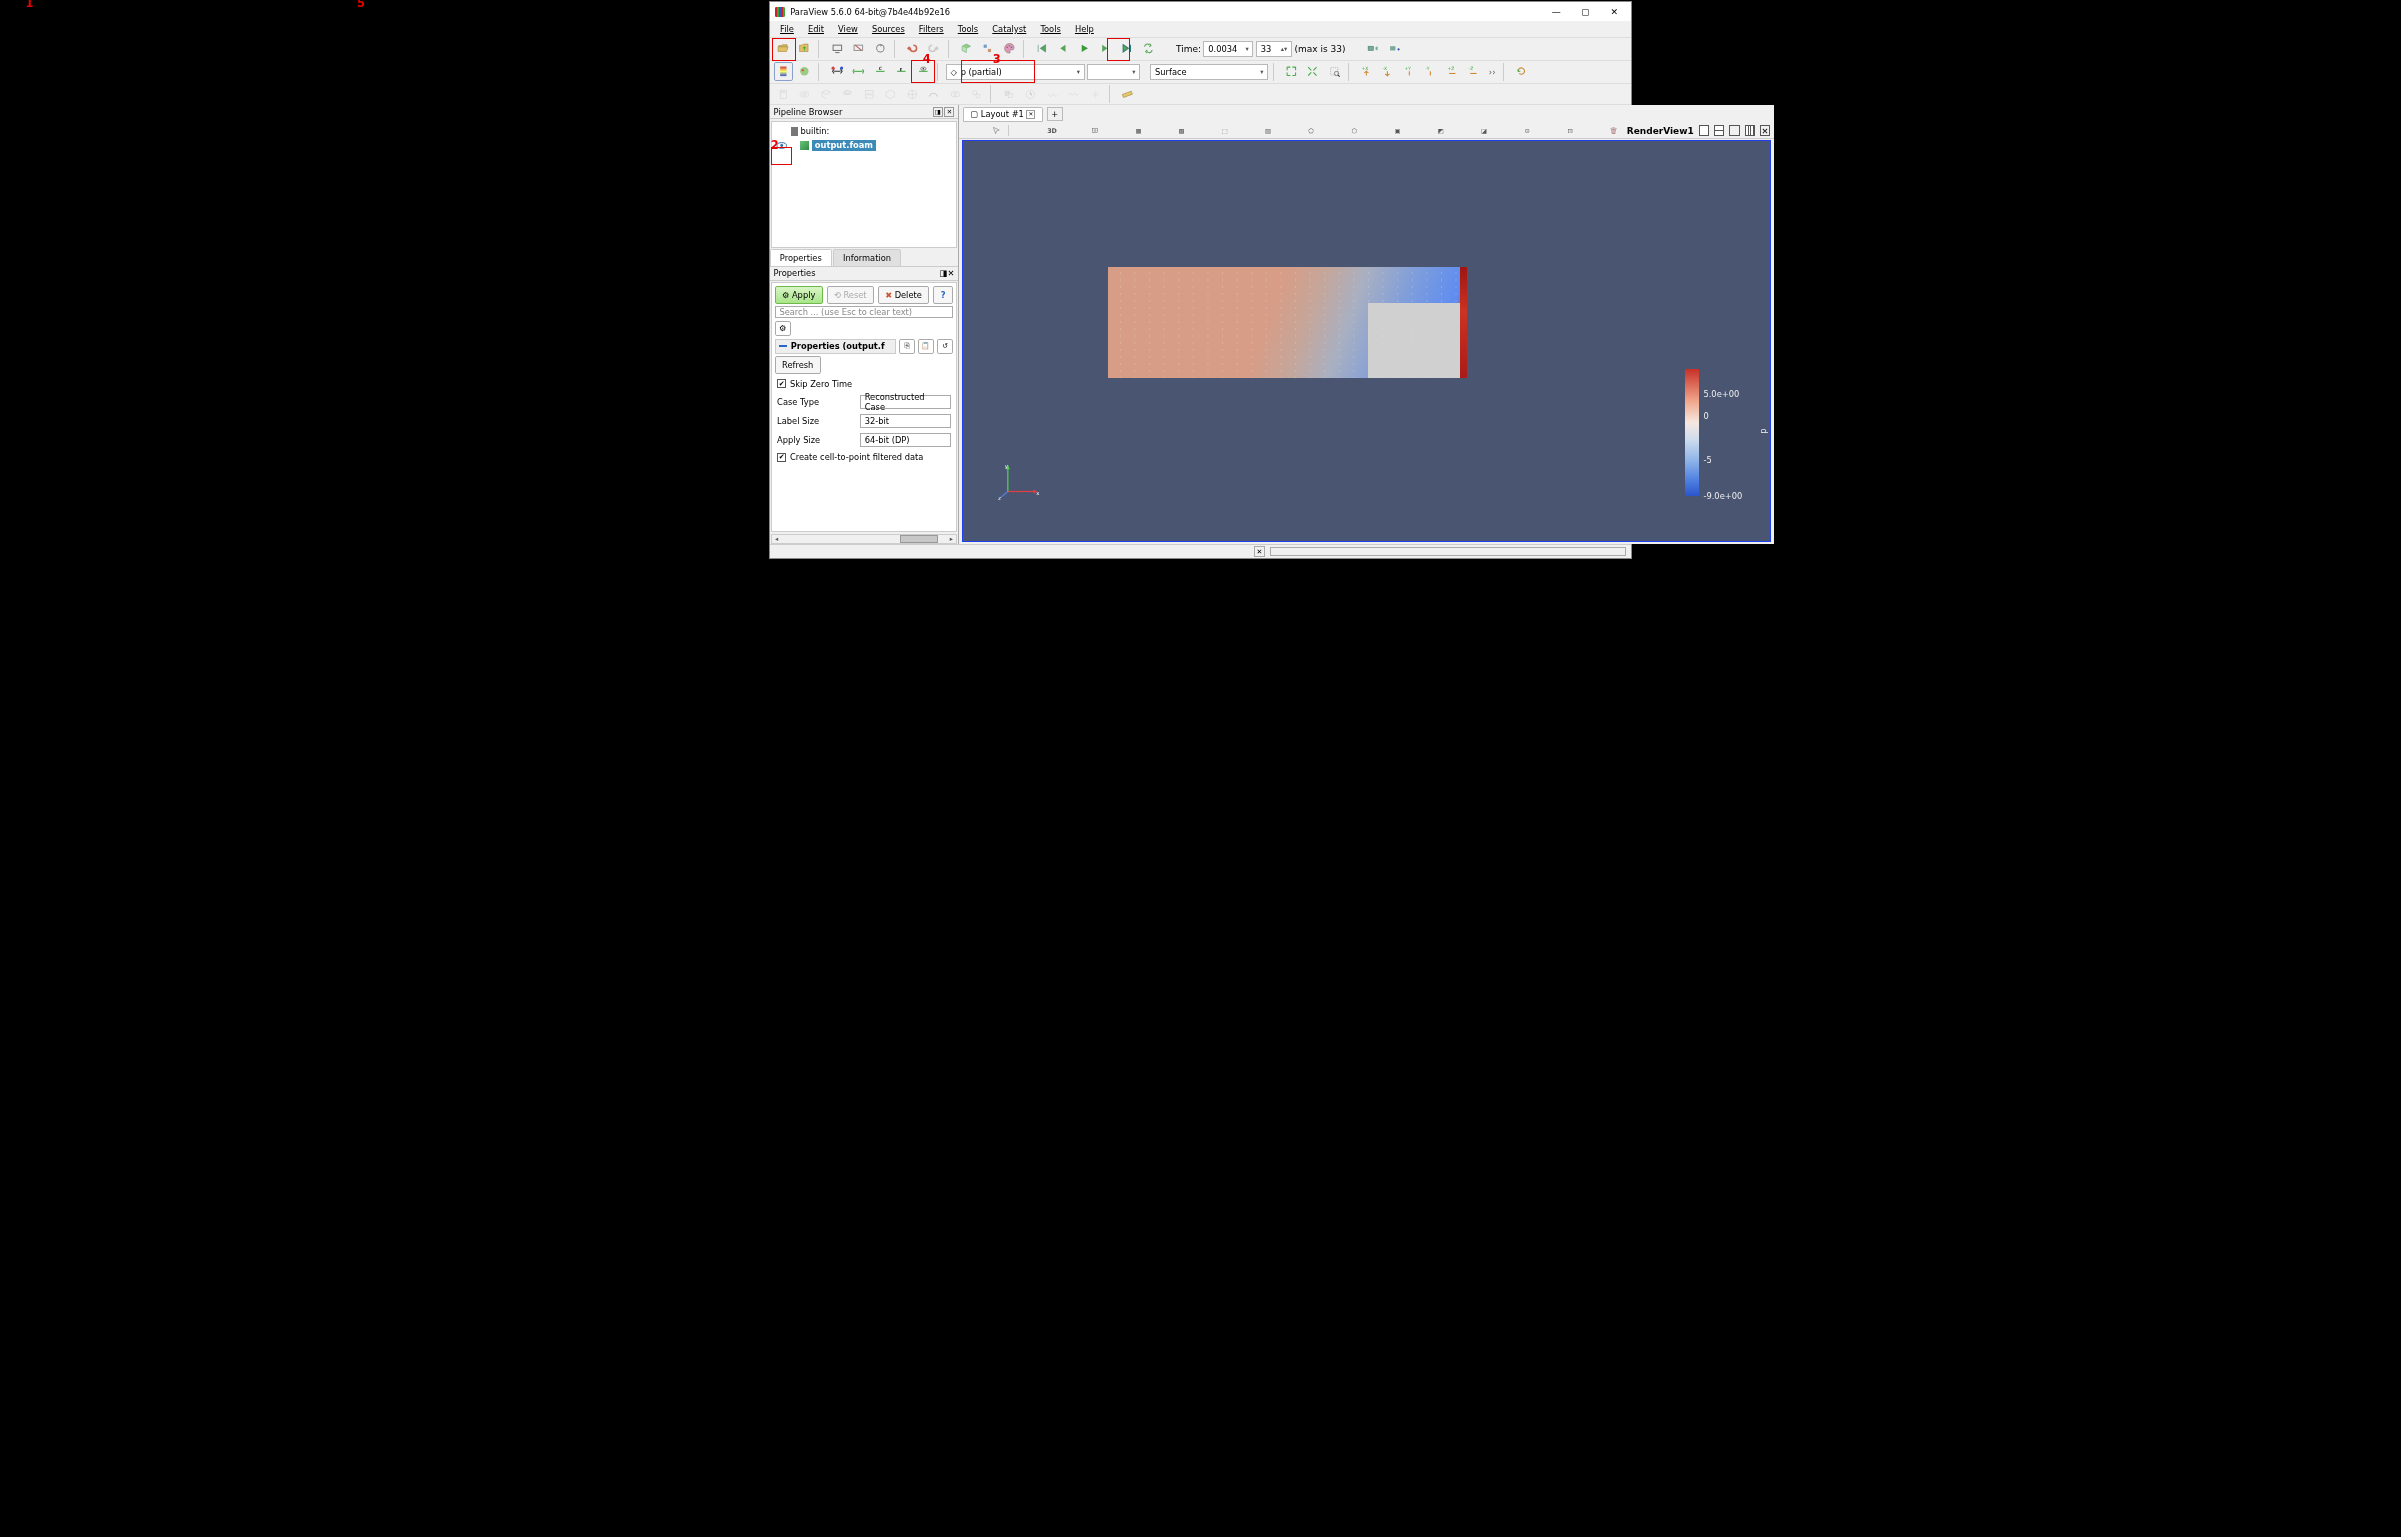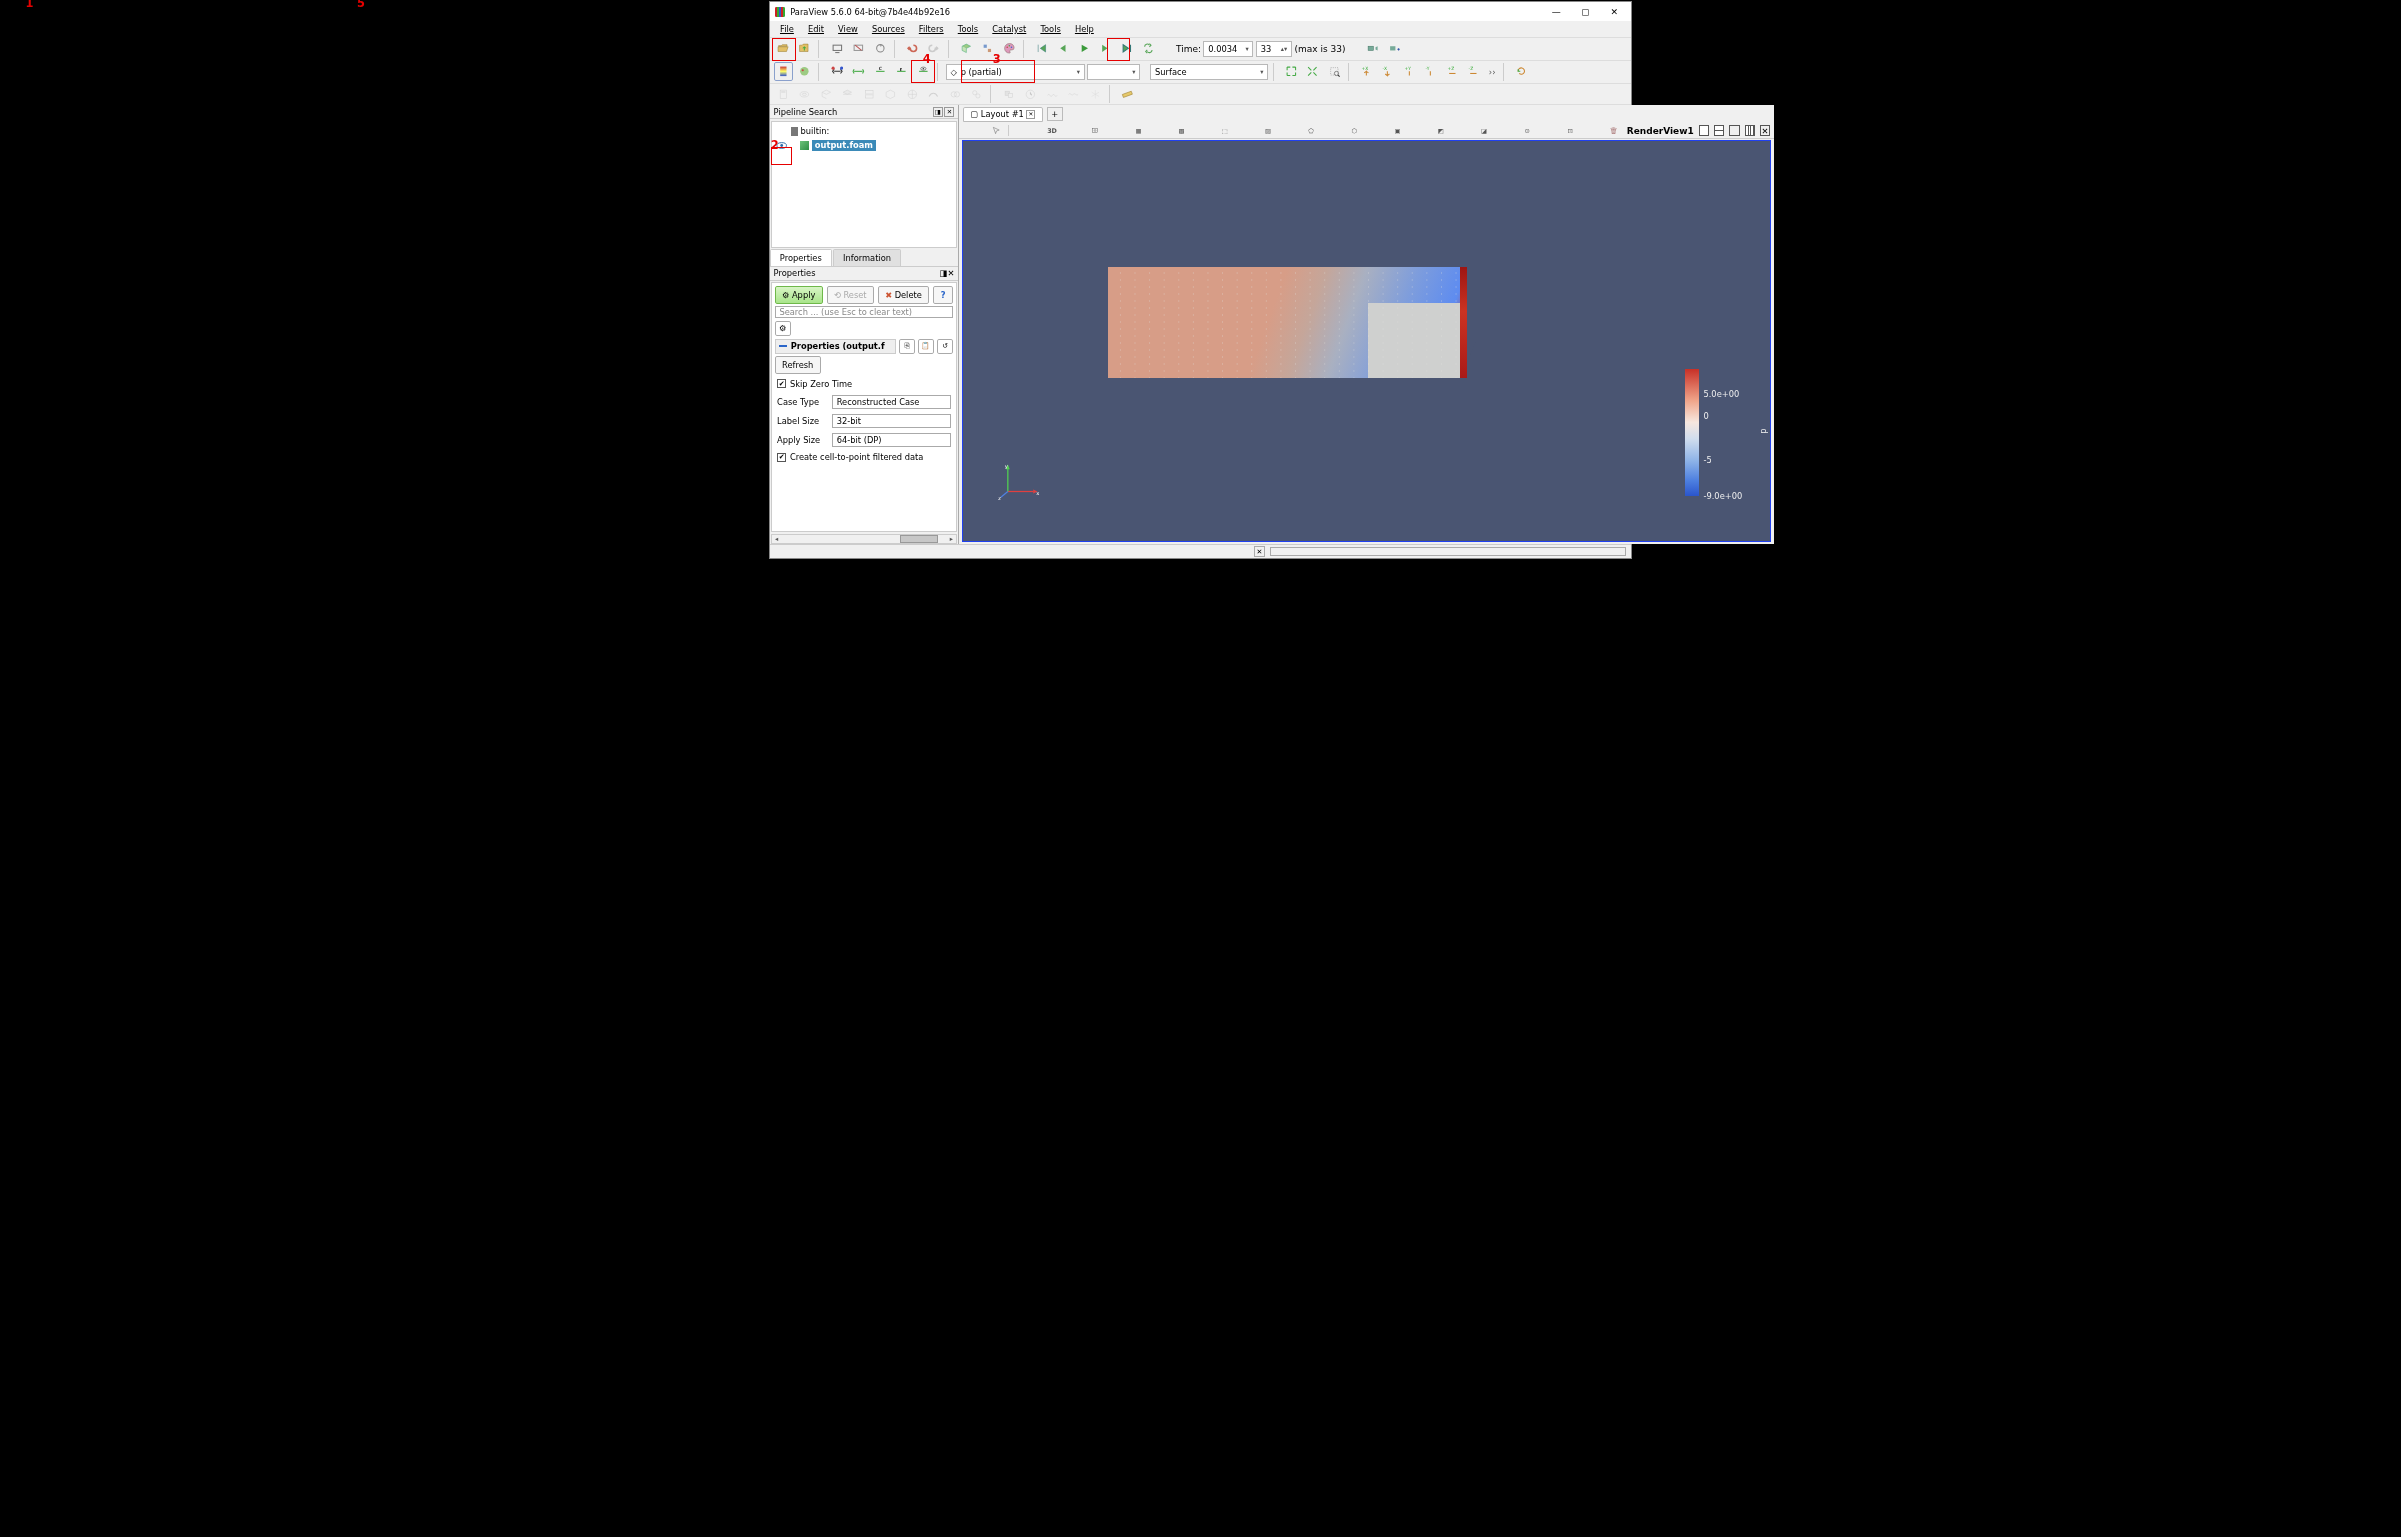--- a/index.html
+++ b/index.html
@@ -50,21 +50,21 @@
   .pbtn.dis { color:#aaa; }
   .pbtn .xic { color:#c53; font-weight:bold;}
   .srch { height:16.5px; border:0.6px solid #aaa; padding:0 3.8px; display:flex; align-items:center; color:#888;}
   .grpbar { height:15.3px; background:#eee; border:0.6px solid #ccc; display:flex; align-items:center; padding:0 3.8px; font-weight:bold; gap:3.8px;}
   .grpbar .lbar { width:7.6px; height:1.9px; background:#2a65c9;}
   .smallbtn { width:16.5px; height:15.3px; border:0.6px solid #aaa; border-radius:1.9px; display:flex; align-items:center; justify-content:center; font-size:7px;}
   .chk { display:flex; align-items:center; gap:3.8px; height:14px; padding:0 2.5px;}
   .chk .box { width:9px; height:9px; border:0.6px solid #555; display:flex; align-items:center; justify-content:center; font-size:7px; background:#fff;}
   .kvrow { display:flex; align-items:center; gap:3.8px; height:16.5px; padding:0 2.5px;}
   .kvrow .k { width:51px;}
-  .kvrow .v { flex:1; height:14px; border:0.6px solid #aaa; padding:0 3.8px; display:flex; align-items:center;}
+  .kvrow .v { flex:1; height:14px; border:0.6px solid #aaa; padding:0 3.8px; display:flex; align-items:center;margin-left:28px;}
   .hscroll { height:10.2px; border:0.6px solid #ccc; margin:1.3px 1.3px 0 1.3px; display:flex; align-items:center;}
   .hscroll .thumb { margin-left:auto; width:38px; height:7.6px; background:#c7c7c7; margin-right:9px; border:0.6px solid #999;}
   .hscroll .arrL, .hscroll .arrR { width:9px; text-align:center; font-size:6.4px; color:#555;}
   
   .rightpane { flex:1; display:flex; flex-direction:column; background:#f0f0f0; }
   .layouttabs { height:18px; display:flex; align-items:center; padding:1.3px 3.8px; gap:3.8px;}
   .layouttab { padding:1.9px 6.4px; border:0.6px solid #bbb; background:#fff; border-radius:1.9px 1.9px 0 0; display:flex; align-items:center; gap:2.5px;}
   .layouttab .x { border:0.6px solid #999; width:9px; height:9px; font-size:5.7px; display:flex; align-items:center; justify-content:center;}
   .plusTab { width:16.5px; height:14px; border:0.6px solid #bbb; display:flex; align-items:center; justify-content:center;}
   .viewtb { height:15.3px; background:#f0f0f0; display:flex; align-items:center; padding:0 3.8px; gap:3.8px; border-bottom:0.6px solid #ccc;}
@@ -486,21 +486,21 @@
           <svg viewBox="0 0 24 24">
             <rect x="3" y="9" width="18" height="6" fill="#e6c96b" stroke="#9b7d2f" transform="rotate(-20 12 12)"></rect>
           </svg>
         </div>
   </div>
 
   <div class="main">
 
     <div class="leftpane">
       <div class="panehdr">
-        <span>Pipeline Search</span>
+        <span>Pipeline Browser</span>
         <div style="flex:1"></div>
         <div class="xbtn">◨</div>
         <div class="xbtn">✕</div>
       </div>
       <div class="tree">
         <div class="rednum" style="left:-1.3px; top:16.5px;">2</div>
         <div class="redbox" style="left:-1.3px; top:25.4px; width:21.6px; height:18px;"></div>
         <div class="row" style="padding-left:15.3px;">
           <span class="ticon" style="background:#777;width:6.4px;height:9px;"></span>
           <span>builtin:</span>

